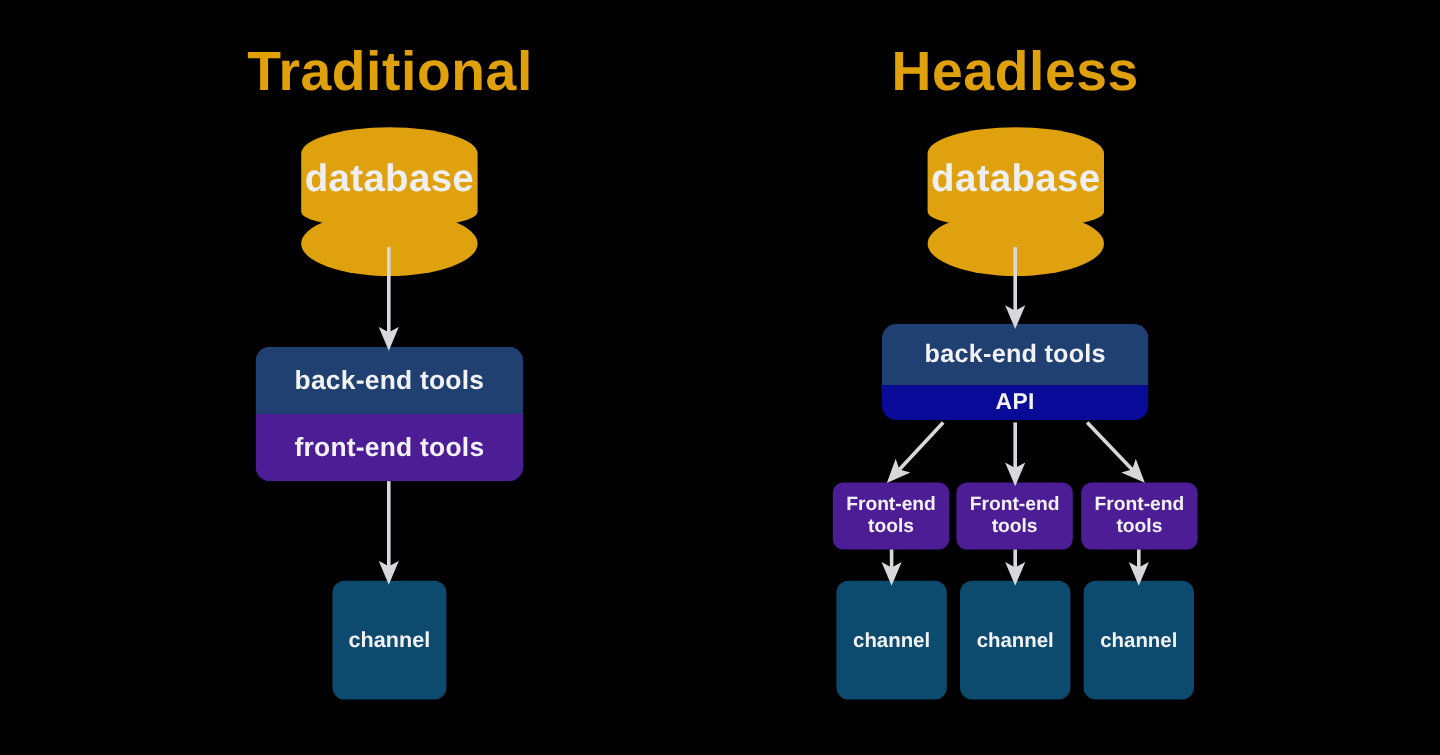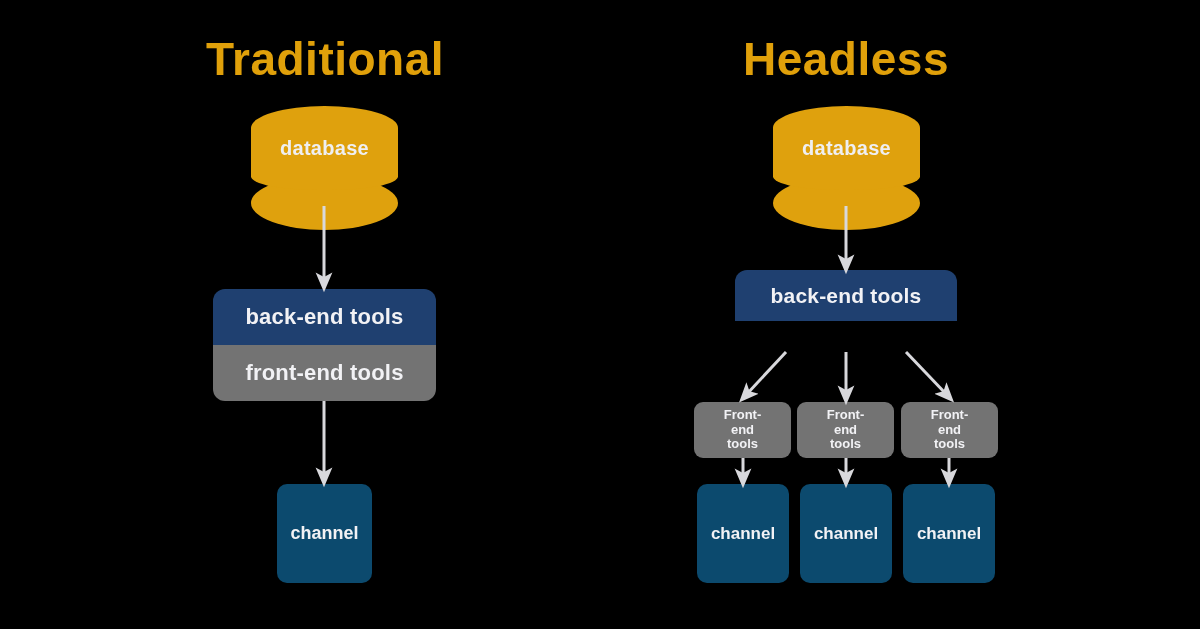--- a/index.html
+++ b/index.html
@@ -49,21 +49,21 @@
   .db-label {
     position: absolute;
     left: 0;
     top: 0;
     width: 100%;
     height: 84px;
     display: flex;
     align-items: center;
     justify-content: center;
     color: #EFEFF2;
-    font-size: 20px;
+    font-size: 32px;
     font-weight: 600;
     letter-spacing: 0.3px;
     z-index: 3;
     pointer-events: none;
   }
   .db-base {
     position: absolute;
     left: 0;
     width: 100%;
     height: 54px;
@@ -92,21 +92,21 @@
     display: flex;
     align-items: center;
     justify-content: center;
     text-align: center;
     color: #F2F2F5;
     font-weight: 700;
     width: 100%;
   }
 
   .clr-backend  { background: #1F4070; }
-  .clr-frontend { background: #737373; }
+  .clr-frontend { background: #4c1d95; }
   .clr-api      { background: #0A0A99; }
   .clr-channel  { background: #0c4a6e; }
 
   
   #trad-stack { left: 213px; top: 289px; width: 223px; height: 112px; }
   #trad-stack .stack-row { height: 56px; font-size: 22px; letter-spacing: 0.2px; }
 
   
   #trad-channel {
     left: 277px; top: 484px; width: 95px; height: 99px;
@@ -114,24 +114,24 @@
   }
 
   
   #head-stack { left: 735px; top: 270px; width: 222px; height: 80px; }
   #head-stack .row-backend { height: 51px; font-size: 21px; letter-spacing: 0.2px; }
   #head-stack .row-api     { height: 29px; font-size: 19px; letter-spacing: 0.4px; }
 
   
   .fe-box {
     border-radius: 9px;
-    font-size: 13px;
+    font-size: 16px;
     font-weight: 700;
     flex-direction: column;
-    padding: 0 20px;
+    padding: 0 8px;
   }
   #fe-1 { left: 694px; top: 402px; width: 97px; height: 56px; }
   #fe-2 { left: 797px; top: 402px; width: 97px; height: 56px; }
   #fe-3 { left: 901px; top: 402px; width: 97px; height: 56px; }
 
   
   .ch-box {
     border-radius: 10px;
     font-size: 17px;
     font-weight: 600;
@@ -172,20 +172,21 @@
   <div class="node clr-channel" id="trad-channel">channel</div>
 
   <div class="db" style="left:773px; top:106px; width:147px; height:124px;">
     <div class="db-base" style="top:70px;"></div>
     <div class="db-body"></div>
     <div class="db-label">database</div>
   </div>
 
   <div class="stack" id="head-stack">
     <div class="stack-row clr-backend row-backend">back-end tools</div>
+    <div class="stack-row clr-api row-api">API</div>
   </div>
 
   <div class="node clr-frontend fe-box" id="fe-1">
     <span>Front-end</span>
     <span>tools</span>
   </div>
   <div class="node clr-frontend fe-box" id="fe-2">
     <span>Front-end</span>
     <span>tools</span>
   </div>

